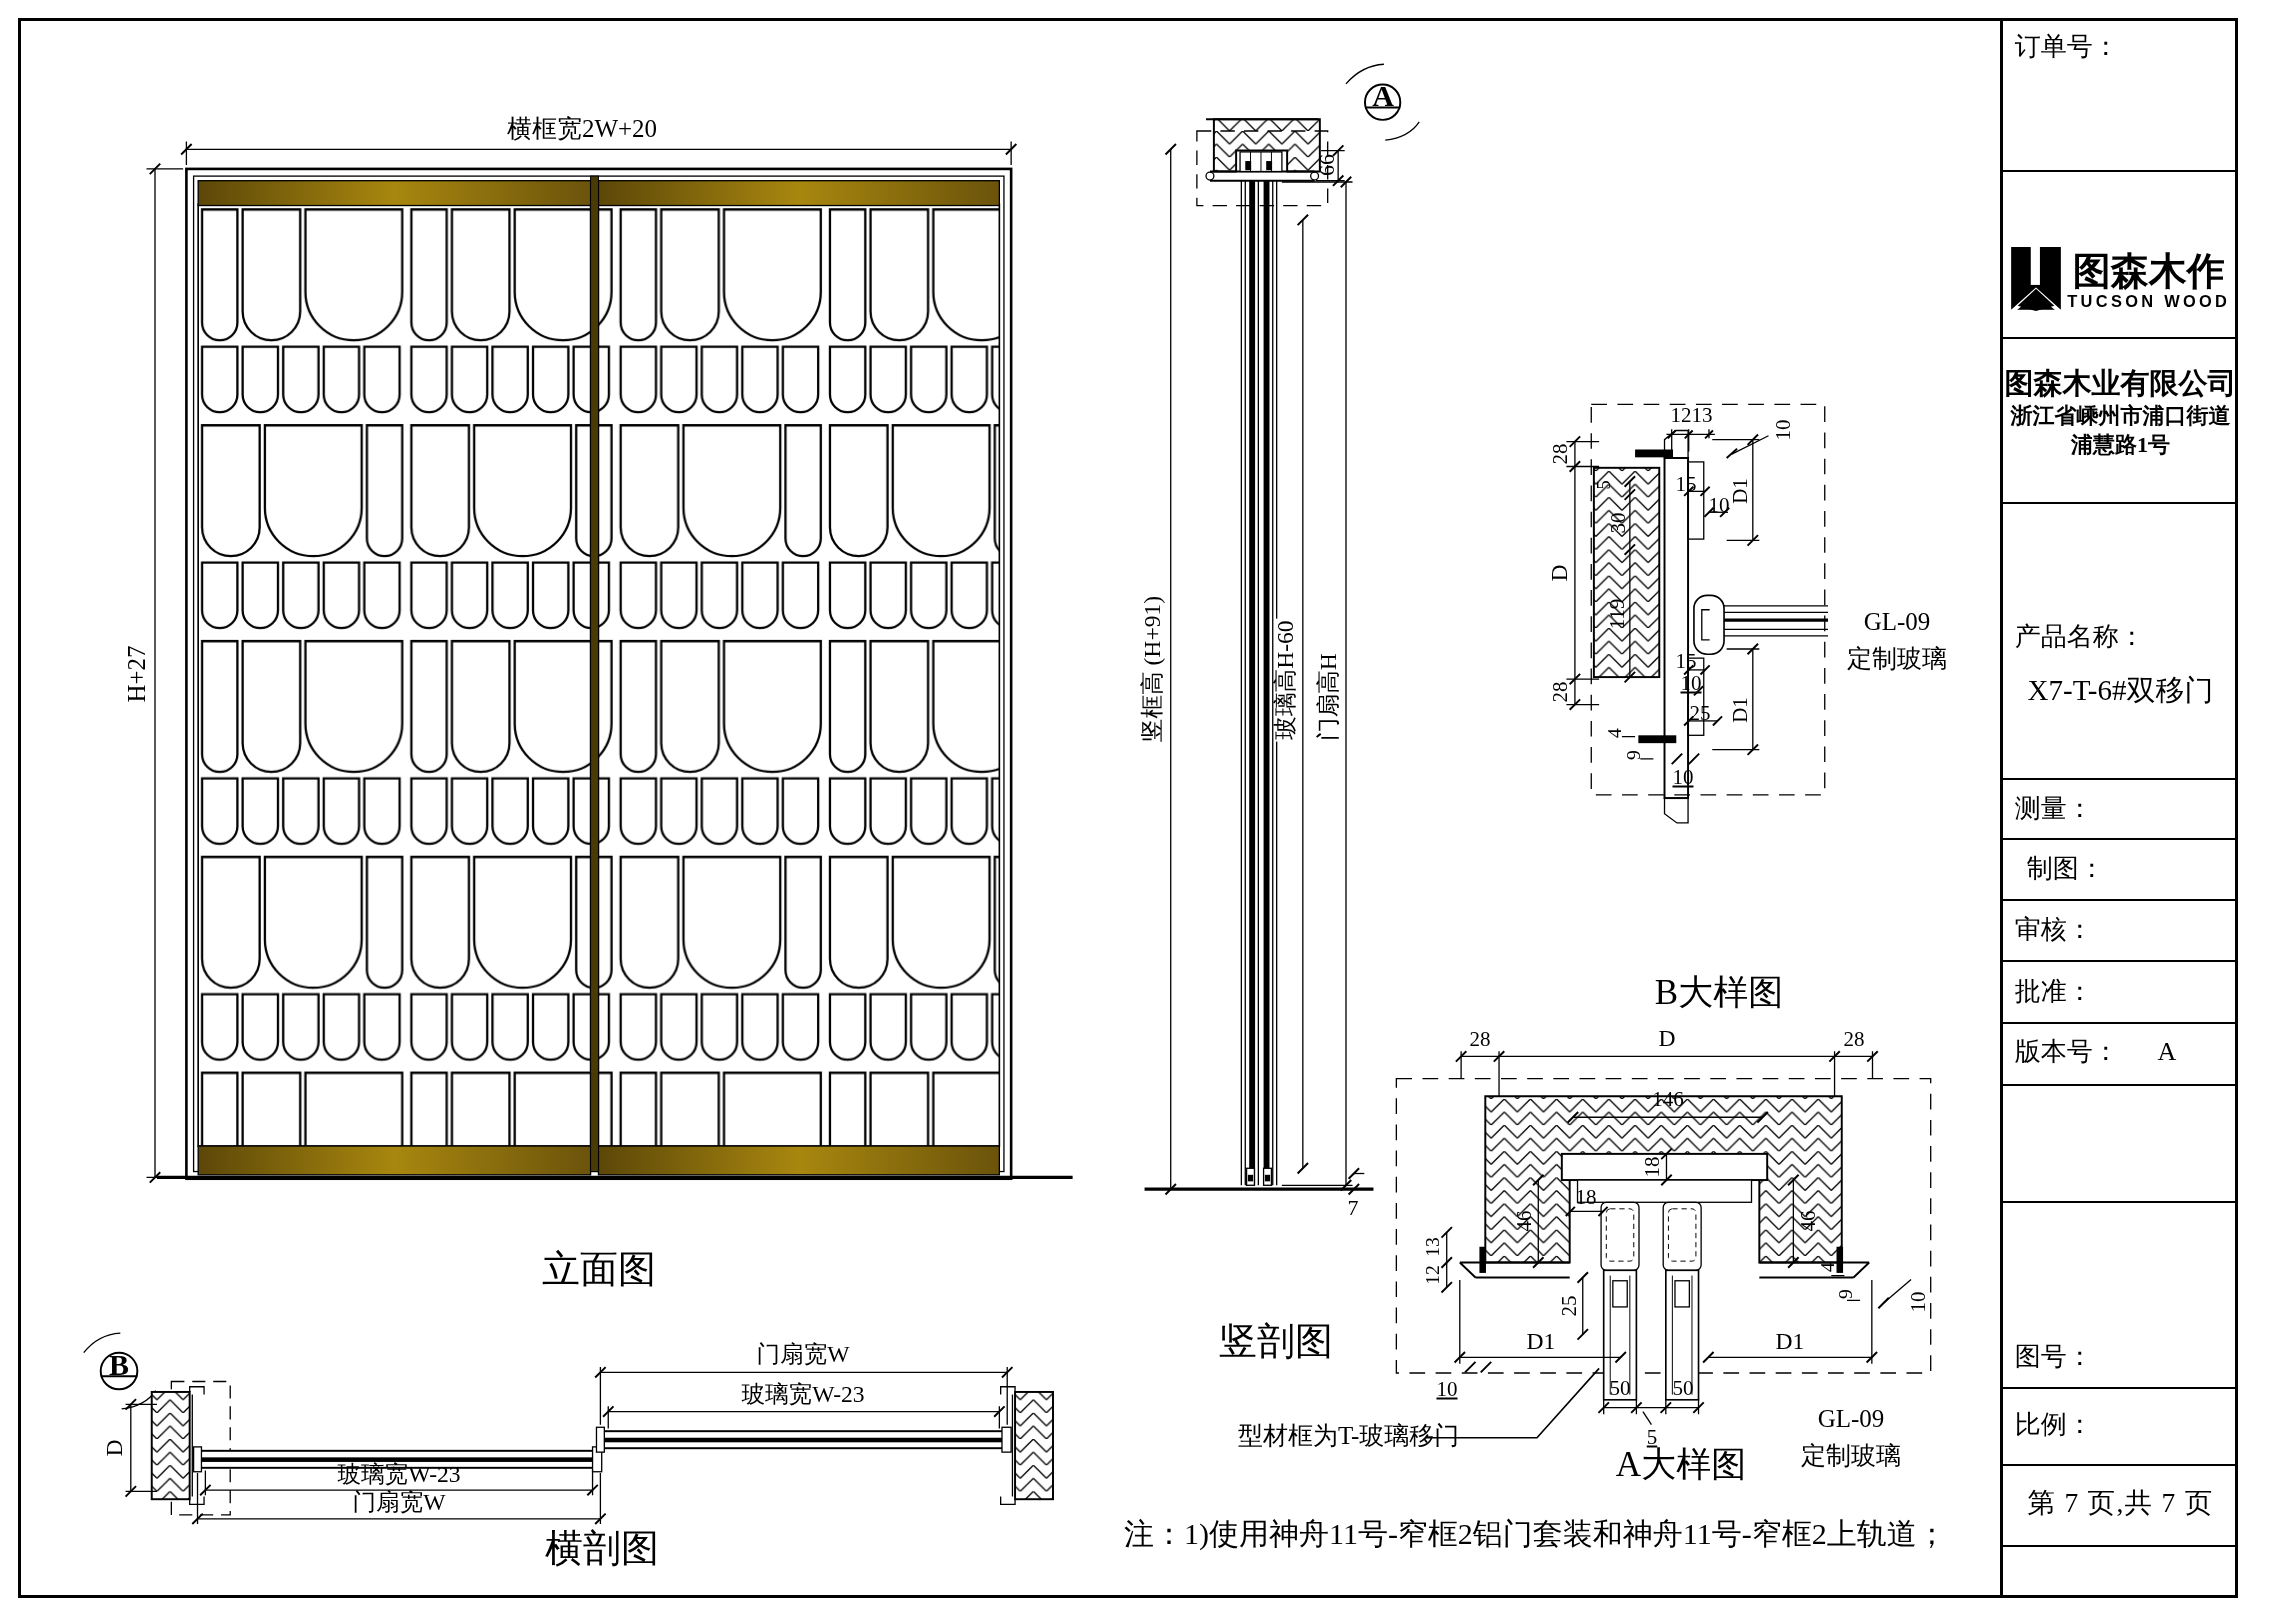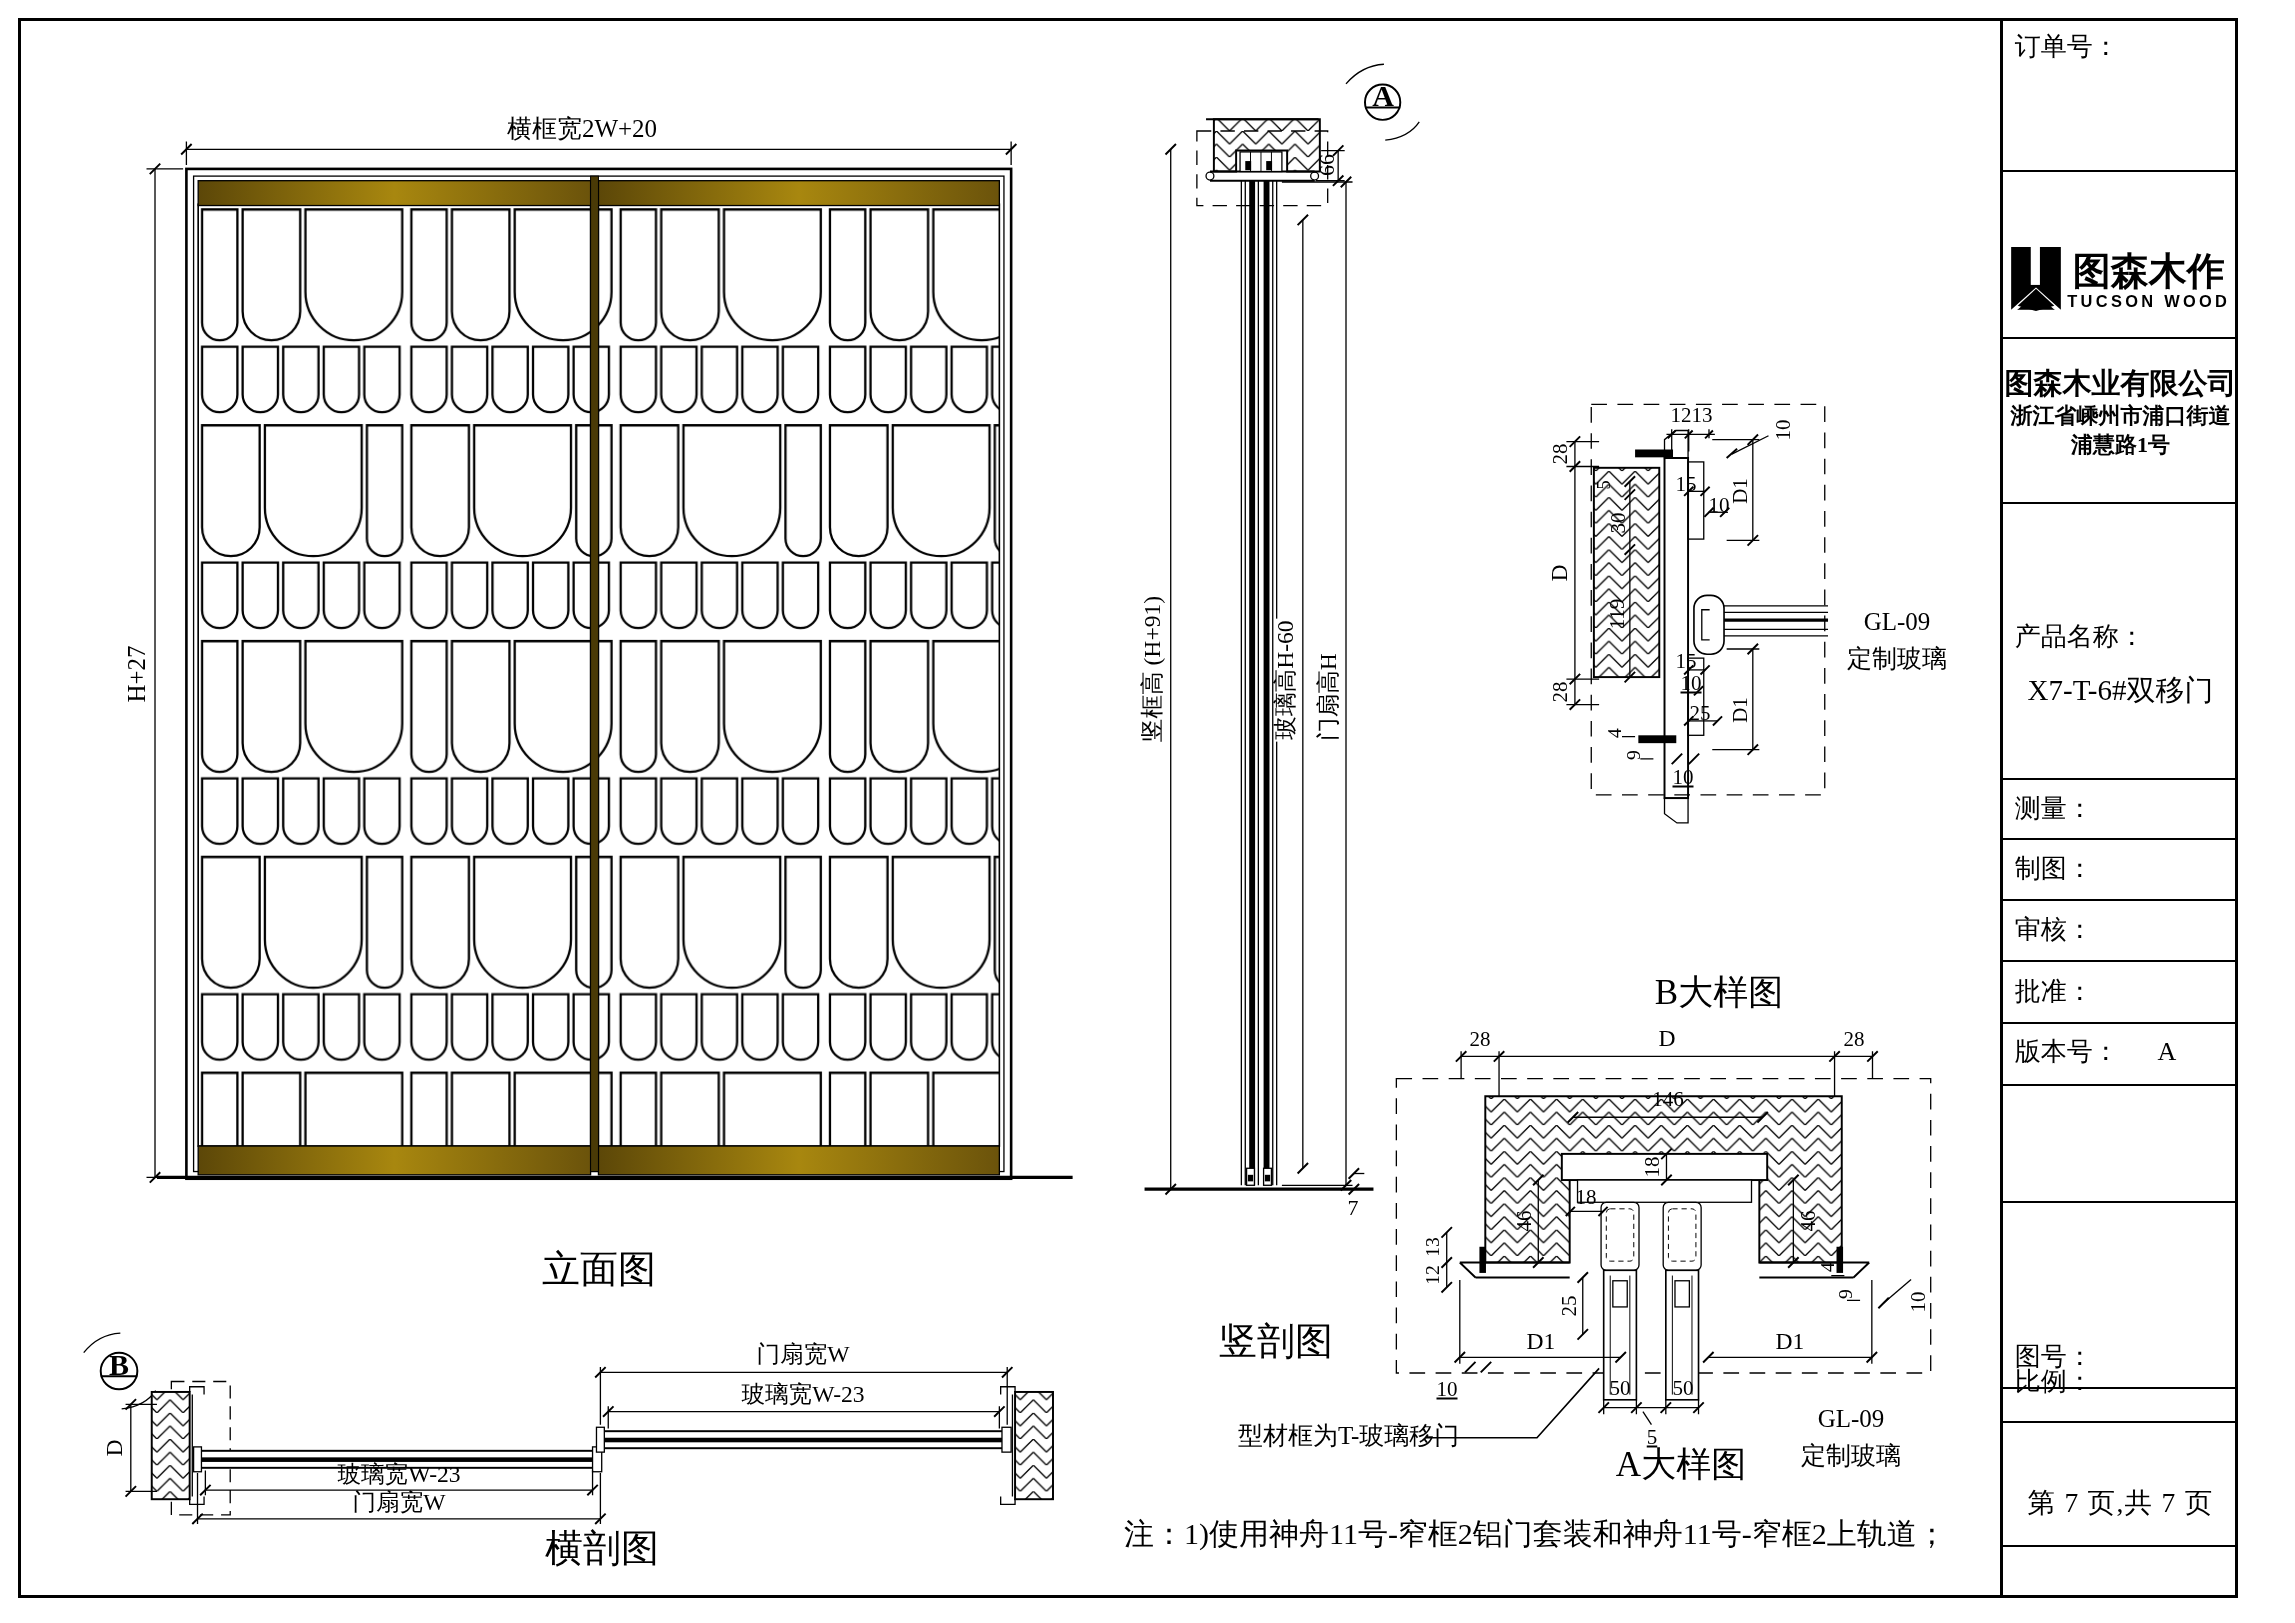--- a/index.html
+++ b/index.html
@@ -342,35 +342,35 @@
       <div class="addr">浙江省嵊州市浦口街道</div>
       <div class="addr">浦慧路1号</div>
     </div>
     <div class="tbr" style="top:590px;height:172px;">
       <span class="tbl s42">产品名称：</span>
       <span class="val-c s46">X7-T-6#双移门</span>
     </div>
     <div class="tbr" style="top:762px;height:60px;">
       <span class="tbl">测量：</span>
     </div>
-    <div class="tbr" style="top:822px;height:61px;">
+    <div class="tbr" style="top:822px;height:61px;padding-left:12px;">
       <span class="tbl">制图：</span>
     </div>
     <div class="tbr" style="top:883px;height:61px;">
       <span class="tbl">审核：</span>
     </div>
     <div class="tbr" style="top:945px;height:61px;">
       <span class="tbl">批准：</span>
     </div>
     <div class="tbr" style="top:1005px;height:63px;">
       <span class="tbl" style="display:inline-block;">版本号：</span>
       <span style="font-size:26px;padding-left:36px;">A</span>
     </div>
     <div class="tbr" style="top:1069px;height:116px;"></div>
-    <div class="tbr" style="top:1339px;height:66px;">
+    <div class="tbr" style="top:1382px;height:66px;">
       <span class="tbl" style="padding-top:6.5px;">比例：</span>
     </div>
     <div class="tbr" style="top:1314px;height:57px;font-family:Liberation Serif, serif;">
       <span class="tbl" style="padding-top:6.5px;">图号：</span>
     </div>
     <div class="tbr" style="top:1452px;height:77px;">
       <span class="pagev">第 7 页,共 7 页</span>
     </div>
     <div class="tbr" style="top:1512px;height:67px;border-bottom:none;"></div>
   </div>

